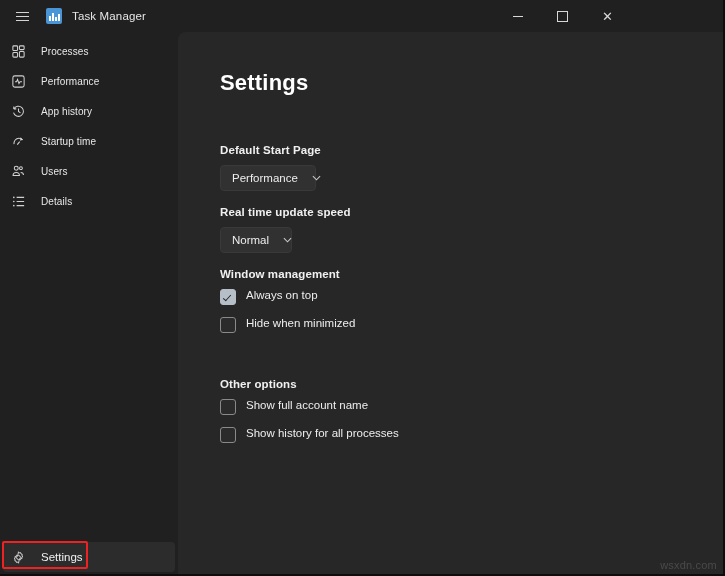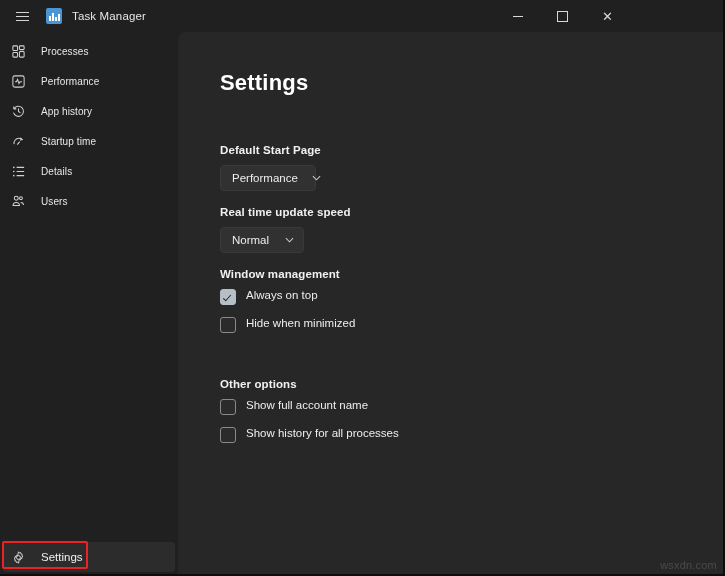--- a/index.html
+++ b/index.html
@@ -202,21 +202,21 @@
     color: #ededed;
     white-space: nowrap;
   }
   .dropdown .chev {
     margin-left: 14px;
     color: #c8c8c8;
     font-size: 9px;
     line-height: 1;
   }
   #dd-start-page { width: 96px; }
-  #dd-update-speed { width: 84px; }
+  #dd-update-speed { width: 72px; }
 
   .checkbox-row {
     display: flex;
     align-items: flex-start;
     height: 24px;
     margin-top: 4px;
     cursor: default;
   }
   .cbox {
     width: 16px; height: 16px;
@@ -339,39 +339,39 @@
             <path d="M10.2 3.4l2.4 2.6-2.9 1.2z" fill="currentColor" stroke="none"></path>
             <path d="M6.7 11.4l2.6-3.3"></path>
           </svg>
         </span>
         <span class="nav-label">Startup time</span>
       </div>
 
       <div class="nav-item">
         <span class="nav-icon">
           <svg width="15" height="15" viewBox="0 0 16 16" fill="none" stroke="currentColor" stroke-width="1.1">
+            <circle cx="5.6" cy="4.6" r="2.1"></circle>
+            <circle cx="10.6" cy="4.4" r="1.5"></circle>
+            <path d="M2.2 12.2c0-2 1.5-3.2 3.4-3.2s3.4 1.2 3.4 3.2z"></path>
+            <path d="M10.3 9.1c1.8 0 3 1 3 2.6"></path>
+          </svg>
+        </span>
+        <span class="nav-label">Users</span>
+      </div>
+
+      <div class="nav-item">
+        <span class="nav-icon">
+          <svg width="15" height="15" viewBox="0 0 16 16" fill="none" stroke="currentColor" stroke-width="1.1">
             <path d="M6 3.6h8M6 8h8M6 12.4h8"></path>
             <circle cx="3" cy="3.6" r=".85" fill="currentColor" stroke="none"></circle>
             <circle cx="3" cy="8" r=".85" fill="currentColor" stroke="none"></circle>
             <circle cx="3" cy="12.4" r=".85" fill="currentColor" stroke="none"></circle>
           </svg>
         </span>
         <span class="nav-label">Details</span>
-      </div>
-
-      <div class="nav-item">
-        <span class="nav-icon">
-          <svg width="15" height="15" viewBox="0 0 16 16" fill="none" stroke="currentColor" stroke-width="1.1">
-            <circle cx="5.6" cy="4.6" r="2.1"></circle>
-            <circle cx="10.6" cy="4.4" r="1.5"></circle>
-            <path d="M2.2 12.2c0-2 1.5-3.2 3.4-3.2s3.4 1.2 3.4 3.2z"></path>
-            <path d="M10.3 9.1c1.8 0 3 1 3 2.6"></path>
-          </svg>
-        </span>
-        <span class="nav-label">Users</span>
       </div>
 
 
     </div>
 
     <div id="settings-item">
       <span class="nav-icon">
         <svg width="15" height="15" viewBox="0 0 16 16" fill="none" stroke="currentColor" stroke-width="1.05">
           <circle cx="8" cy="8" r="2.1"></circle>
           <path d="M8 1.9l.8 1.2 1.4-.4.3 1.4 1.4.3-.4 1.4 1.2.8-1.2.8.4 1.4-1.4.3-.3 1.4-1.4-.4L8 14.1l-.8-1.2-1.4.4-.3-1.4-1.4-.3.4-1.4-1.2-.8 1.2-.8-.4-1.4 1.4-.3.3-1.4 1.4.4z"></path>

